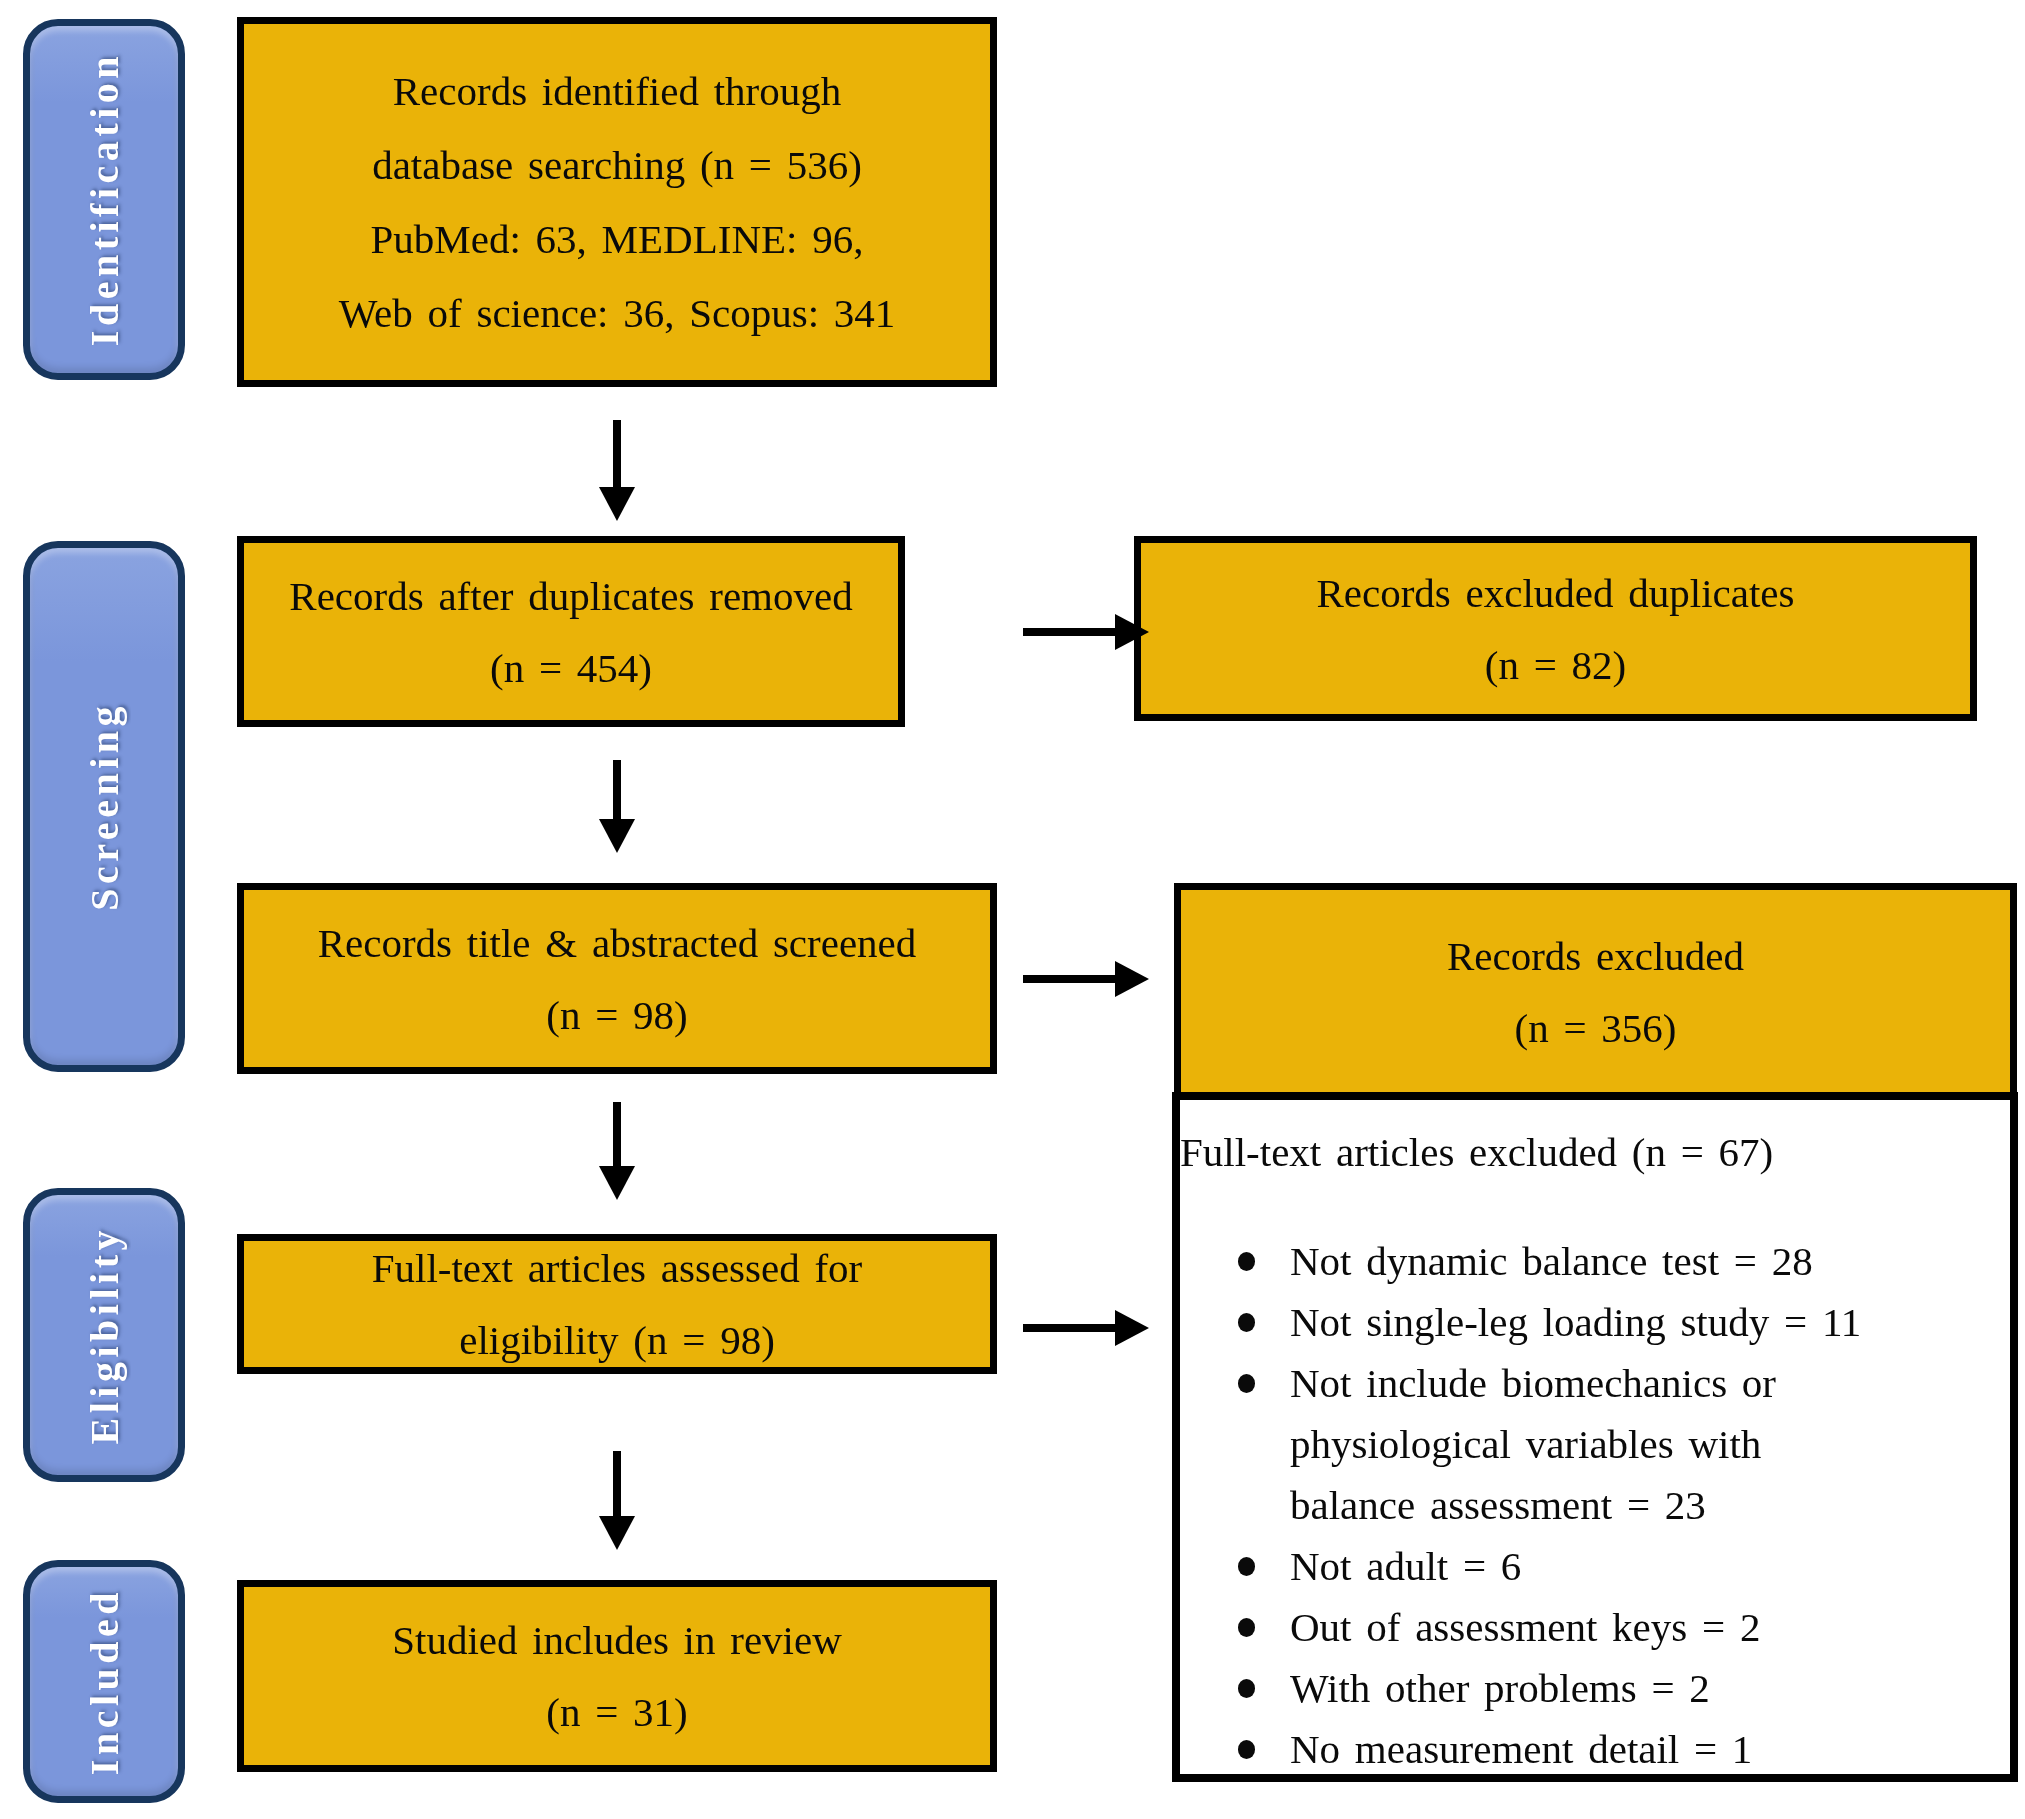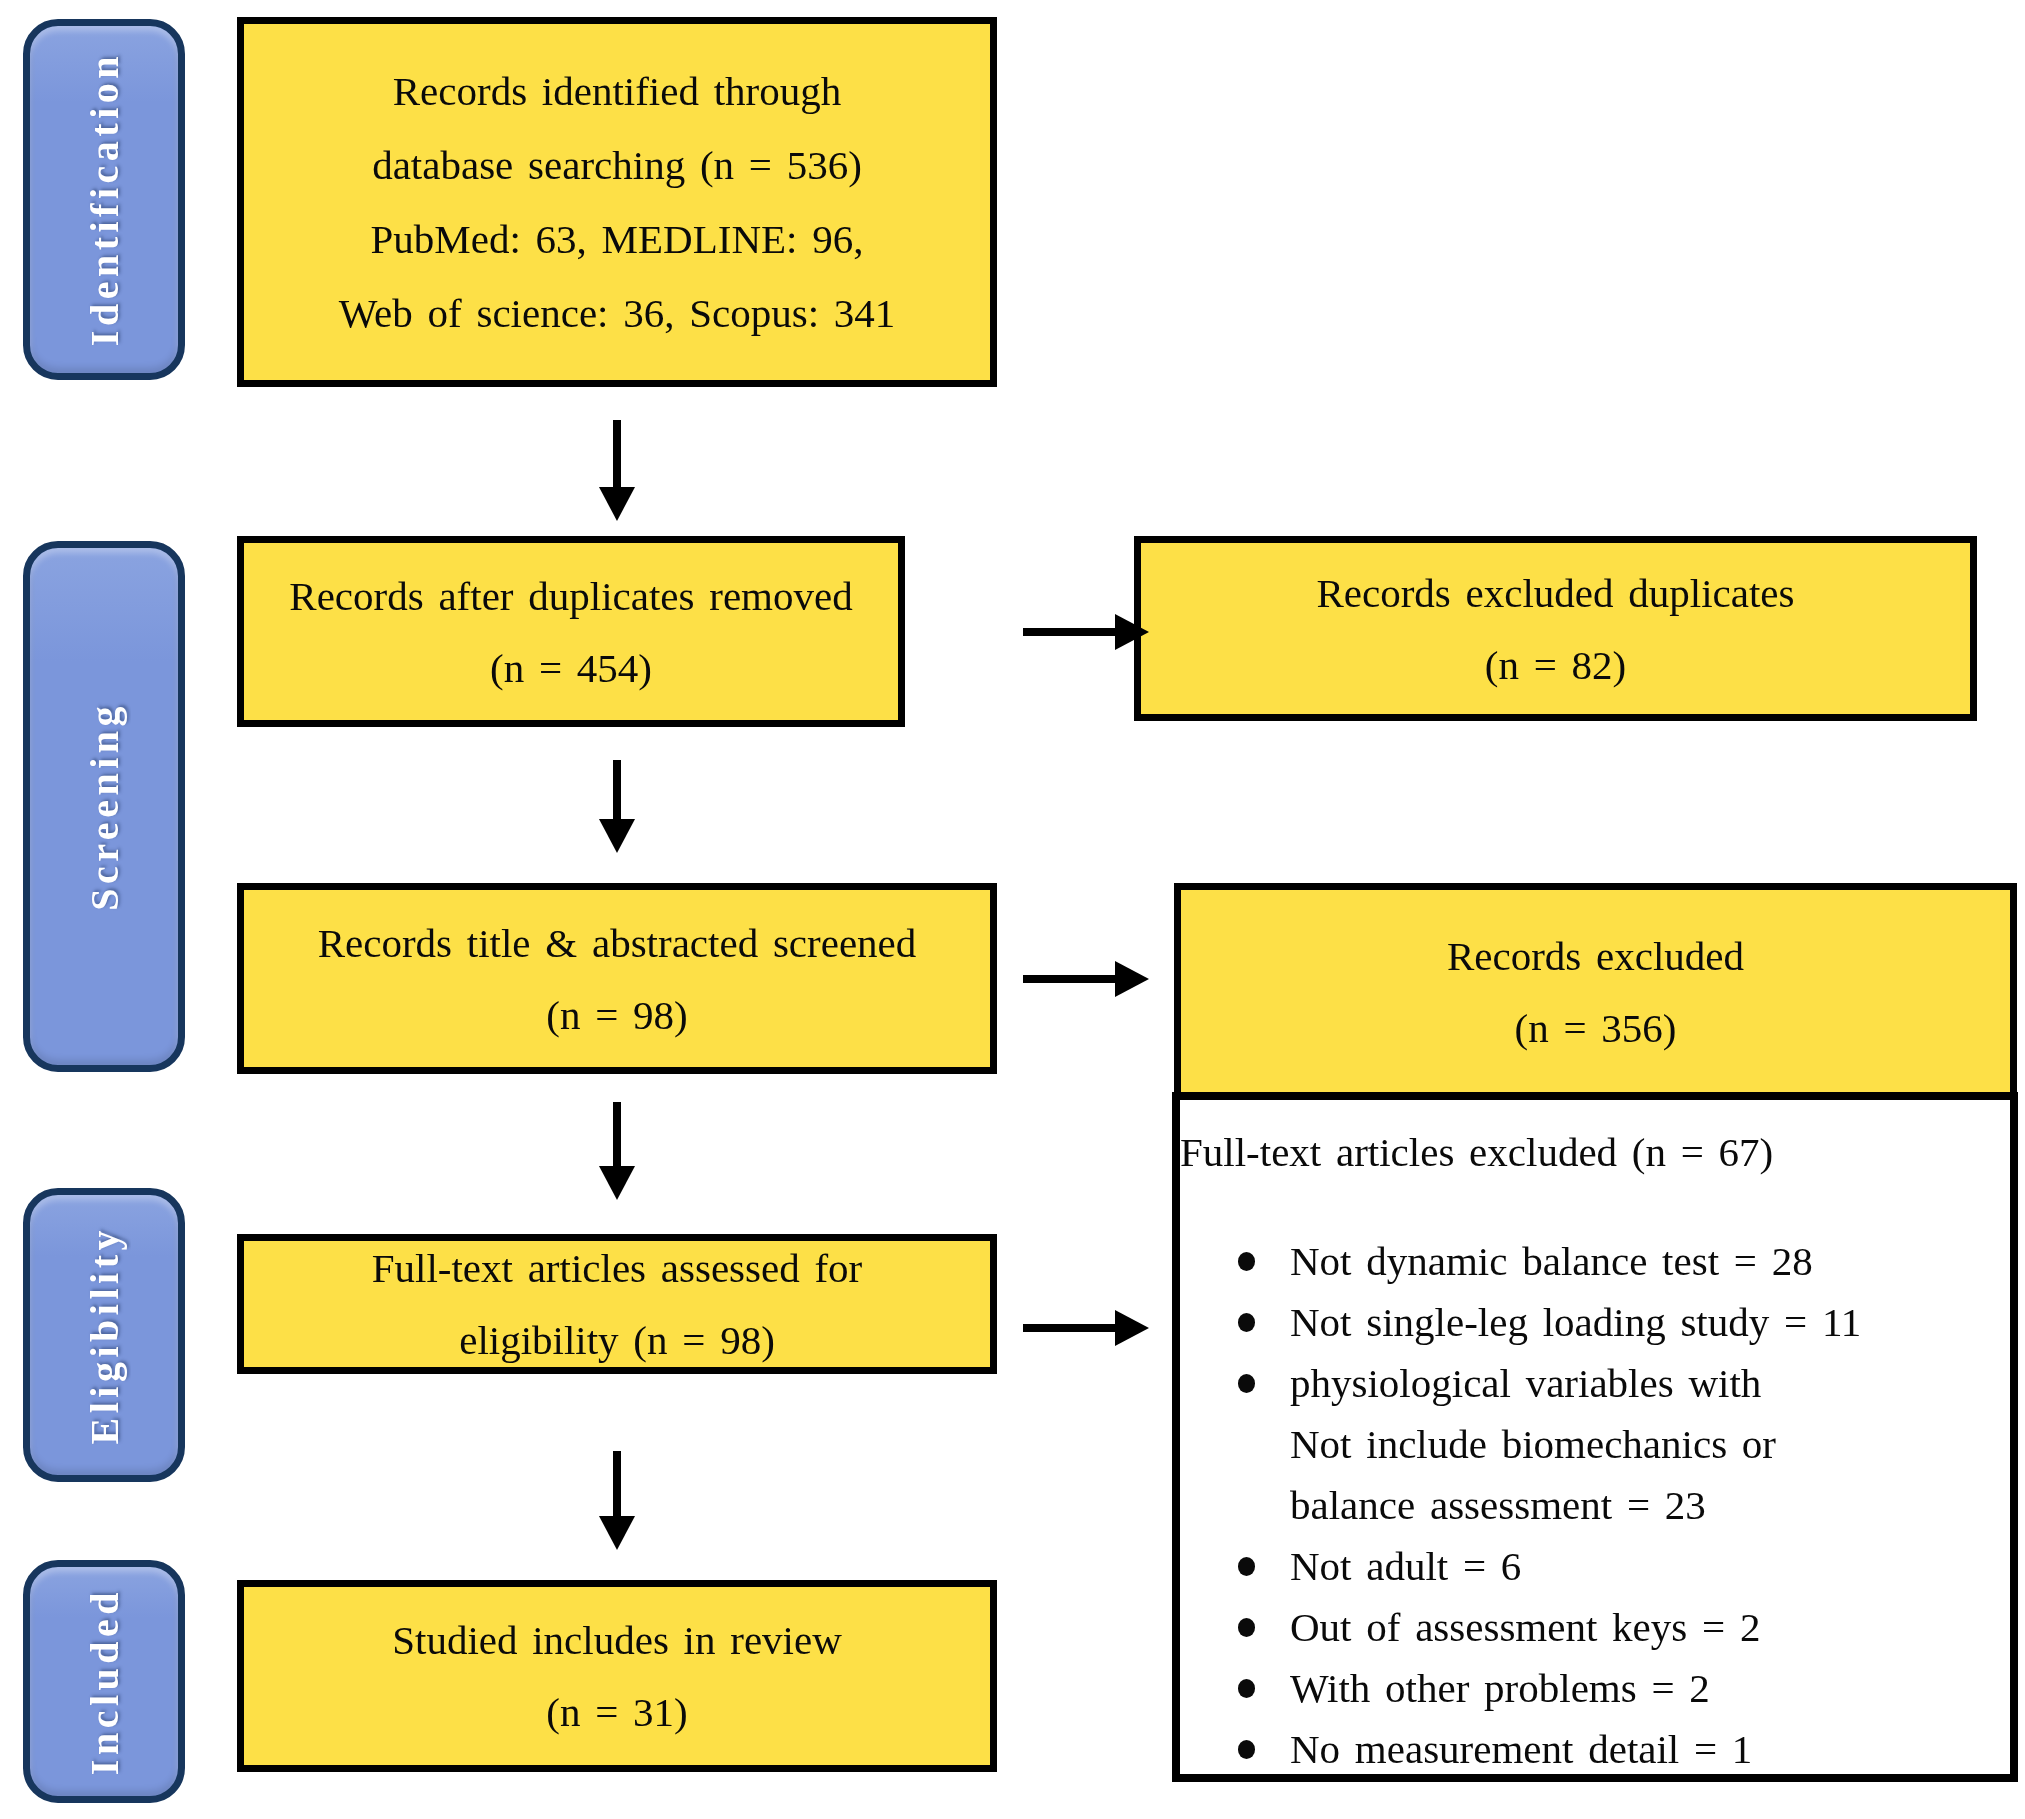--- a/index.html
+++ b/index.html
@@ -40,21 +40,21 @@
     color: var(--stage-text, #ffffff);
     text-shadow: 1.9px 1.9px 3.2px rgba(20,40,80,0.45);
     white-space: nowrap;
   }
 
   
   .fbox {
     position: absolute;
     box-sizing: border-box;
     border: 7.7px solid var(--box-border, #000000);
-    background: #fde047;
+    background: #eab308;
     display: flex;
     flex-direction: column;
     align-items: center;
     justify-content: center;
     text-align: center;
     font-size: 41px;
     line-height: 72px;
     word-spacing: 4.5px;
   }
   .fbox .line { display: block; white-space: nowrap; }
@@ -185,22 +185,22 @@
   <div class="bigbox" style="left:1172px;top:1092px;width:846px;height:690px">
     <div class="bigbox-title">Full-text articles excluded (n = 67)</div>
     <ul class="bigbox-list">
       <li>
         <span class="line">Not dynamic balance test = 28</span>
       </li>
       <li>
         <span class="line">Not single-leg loading study = 11</span>
       </li>
       <li>
+        <span class="line">Not include biomechanics or</span>
         <span class="line">physiological variables with</span>
-        <span class="line">Not include biomechanics or</span>
         <span class="line">balance assessment = 23</span>
       </li>
       <li>
         <span class="line">Not adult = 6</span>
       </li>
       <li>
         <span class="line">Out of assessment keys = 2</span>
       </li>
       <li>
         <span class="line">With other problems = 2</span>

